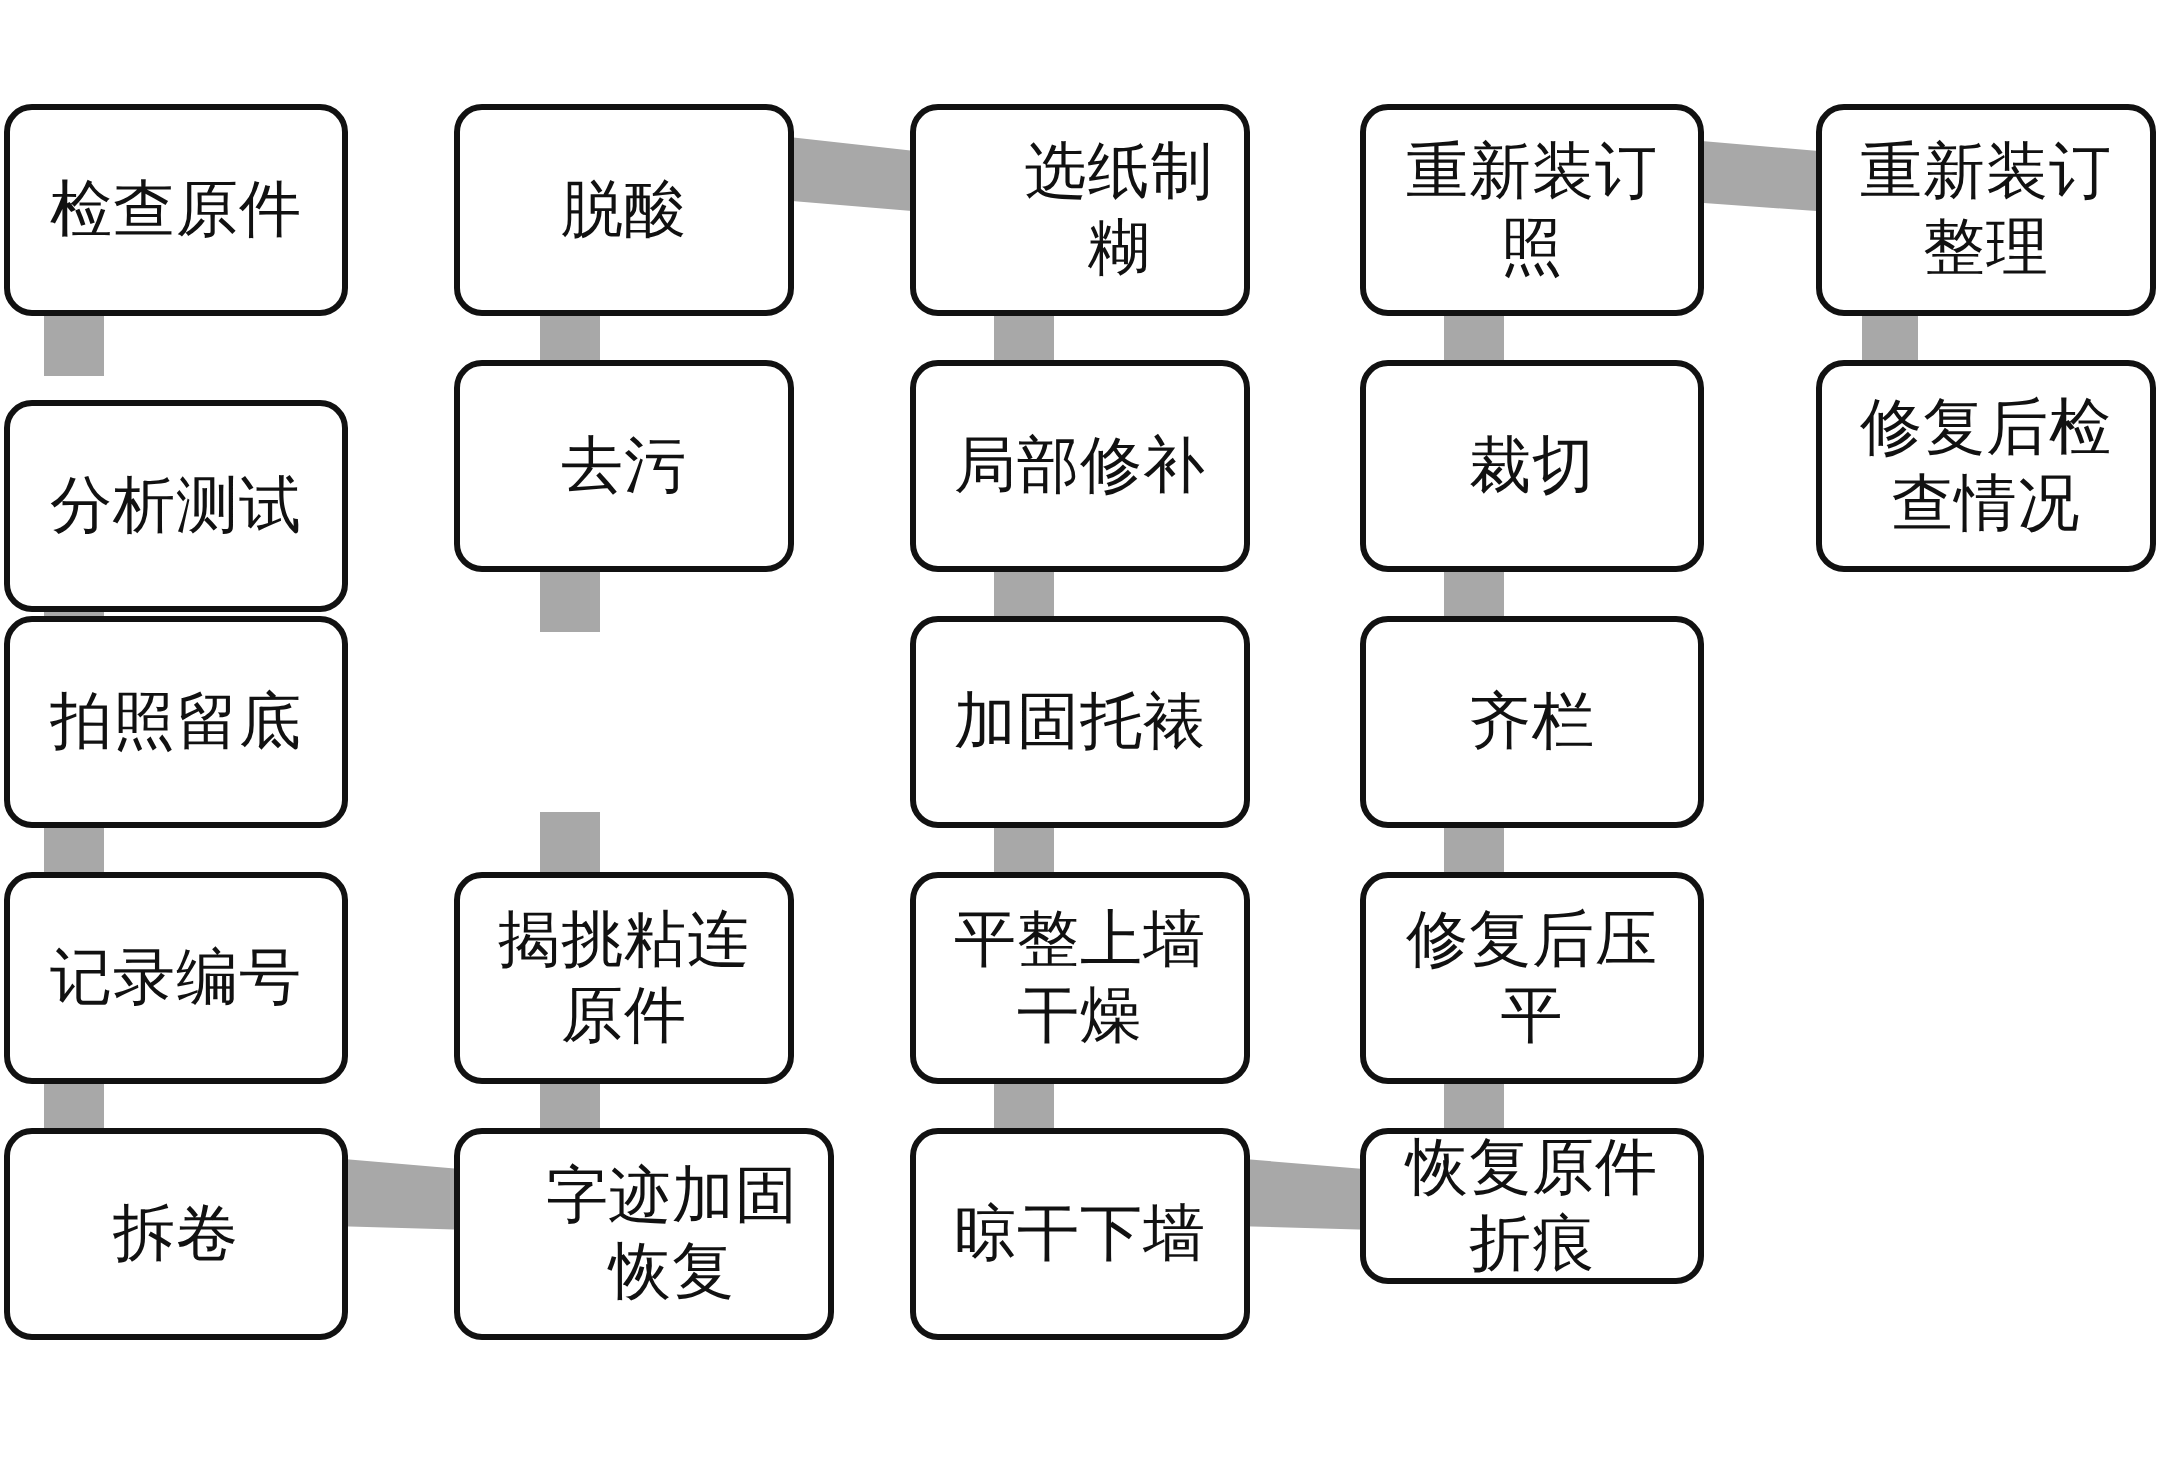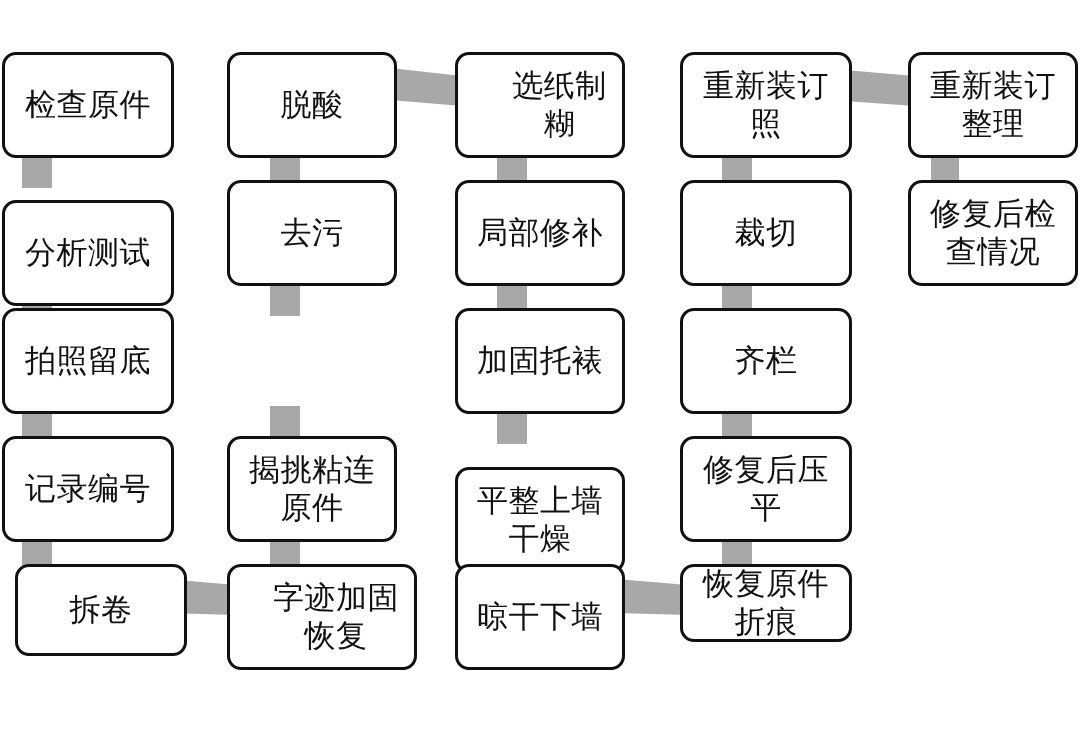--- a/index.html
+++ b/index.html
@@ -112,21 +112,21 @@
   </div>
   <div class="node" style="left:2px; top:180px; width:172px; height:106px;margin-top:20px;">
     <span class="node-label">分析测试</span>
   </div>
   <div class="node" style="left:2px; top:308px; width:172px; height:106px;">
     <span class="node-label">拍照留底</span>
   </div>
   <div class="node" style="left:2px; top:436px; width:172px; height:106px;">
     <span class="node-label">记录编号</span>
   </div>
-  <div class="node" style="left:15px; top:564px; width:172px; height:92px;">
+  <div class="node" style="left:2px; top:564px; width:172px; height:106px;">
     <span class="node-label">拆卷</span>
   </div>
 
   <div class="node" style="left:227px; top:52px; width:170px; height:106px;">
     <span class="node-label">脱酸</span>
   </div>
   <div class="node" style="left:227px; top:180px; width:170px; height:106px;">
     <span class="node-label">去污</span>
   </div>
   <div class="node" style="left:227px; top:436px; width:170px; height:106px;">
@@ -140,21 +140,21 @@
 
   <div class="node" style="left:455px; top:52px; width:170px; height:106px;padding-left:39px;">
     <span class="node-label">选纸制糊</span>
   </div>
   <div class="node" style="left:455px; top:180px; width:170px; height:106px;justify-content:center;">
     <span class="node-label">局部修补</span>
   </div>
   <div class="node" style="left:455px; top:308px; width:170px; height:106px;">
     <span class="node-label">加固托裱</span>
   </div>
-  <div class="node" style="left:455px; top:436px; width:170px; height:106px;margin-top:31px;">
+  <div class="node" style="left:455px; top:436px; width:170px; height:106px;">
     <span class="node-label two-line">平整上墙
 干燥</span>
   </div>
   <div class="node" style="left:455px; top:564px; width:170px; height:106px;">
     <span class="node-label">晾干下墙</span>
   </div>
 
   <div class="node" style="left:680px; top:52px; width:172px; height:106px;">
     <span class="node-label two-line">重新装订
 照</span>

